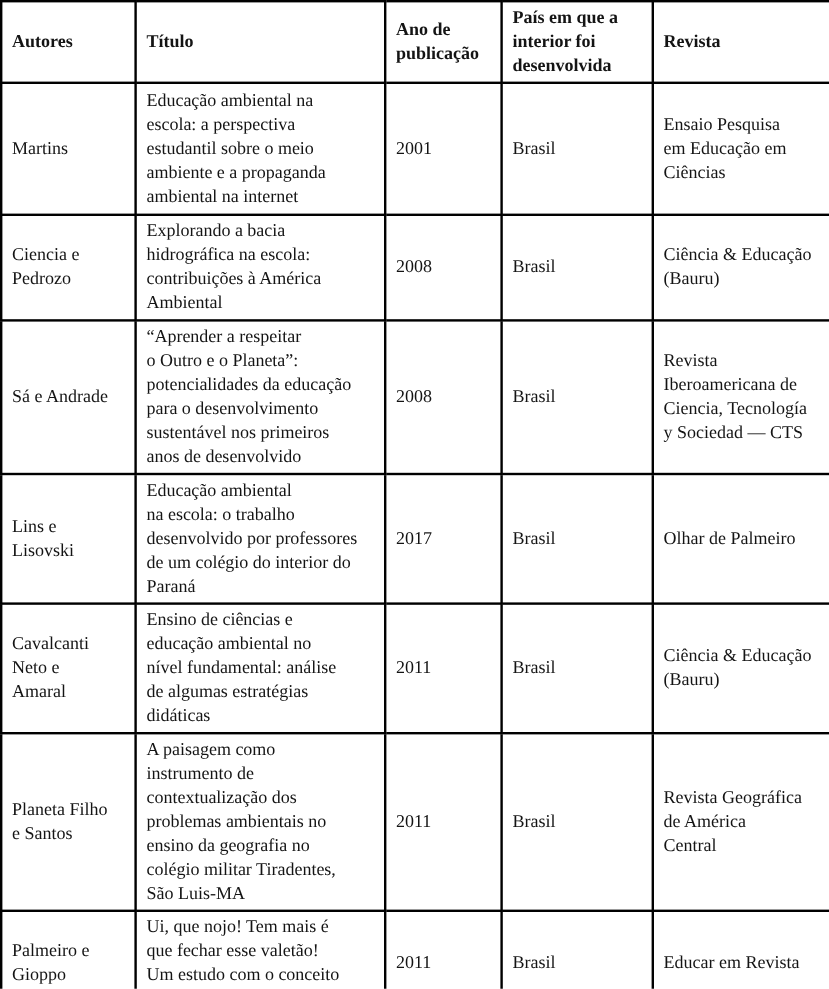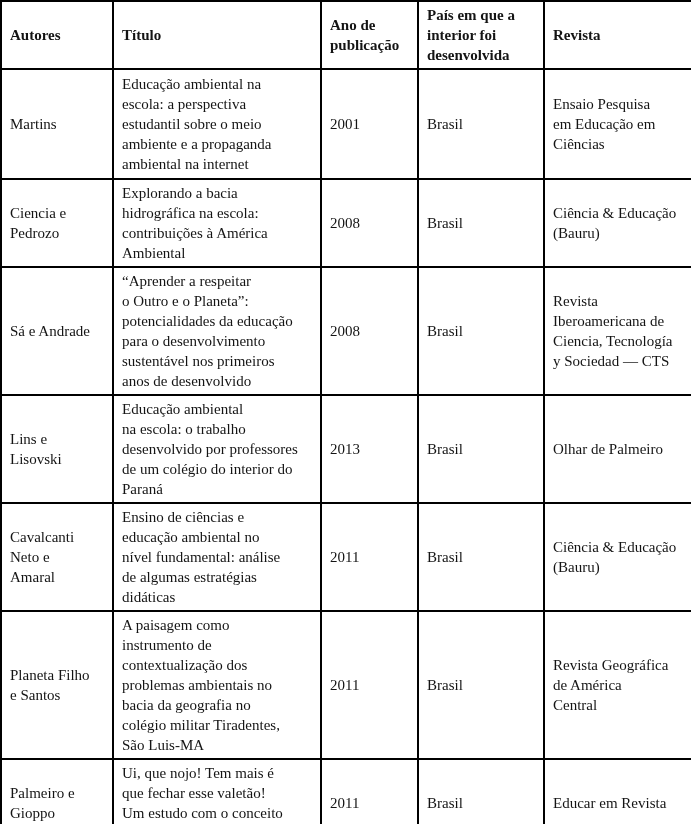--- a/index.html
+++ b/index.html
@@ -118,21 +118,21 @@
 y Sociedad — CTS</td>
         </tr>
         <tr>
           <td>Lins e
 Lisovski</td>
           <td>Educação ambiental
 na escola: o trabalho
 desenvolvido por professores
 de um colégio do interior do
 Paraná</td>
-          <td>2013</td>
+          <td>2017</td>
           <td>Brasil</td>
           <td>Olhar de Palmeiro</td>
         </tr>
         <tr>
           <td>Cavalcanti
 Neto e
 Amaral</td>
           <td>Ensino de ciências e
 educação ambiental no
 nível fundamental: análise
@@ -143,21 +143,21 @@
           <td>Ciência &amp; Educação
 (Bauru)</td>
         </tr>
         <tr>
           <td>Planeta Filho
 e Santos</td>
           <td>A paisagem como
 instrumento de
 contextualização dos
 problemas ambientais no
-bacia da geografia no
+ensino da geografia no
 colégio militar Tiradentes,
 São Luis-MA</td>
           <td>2011</td>
           <td>Brasil</td>
           <td>Revista Geográfica
 de América
 Central</td>
         </tr>
         <tr>
           <td>Palmeiro e

